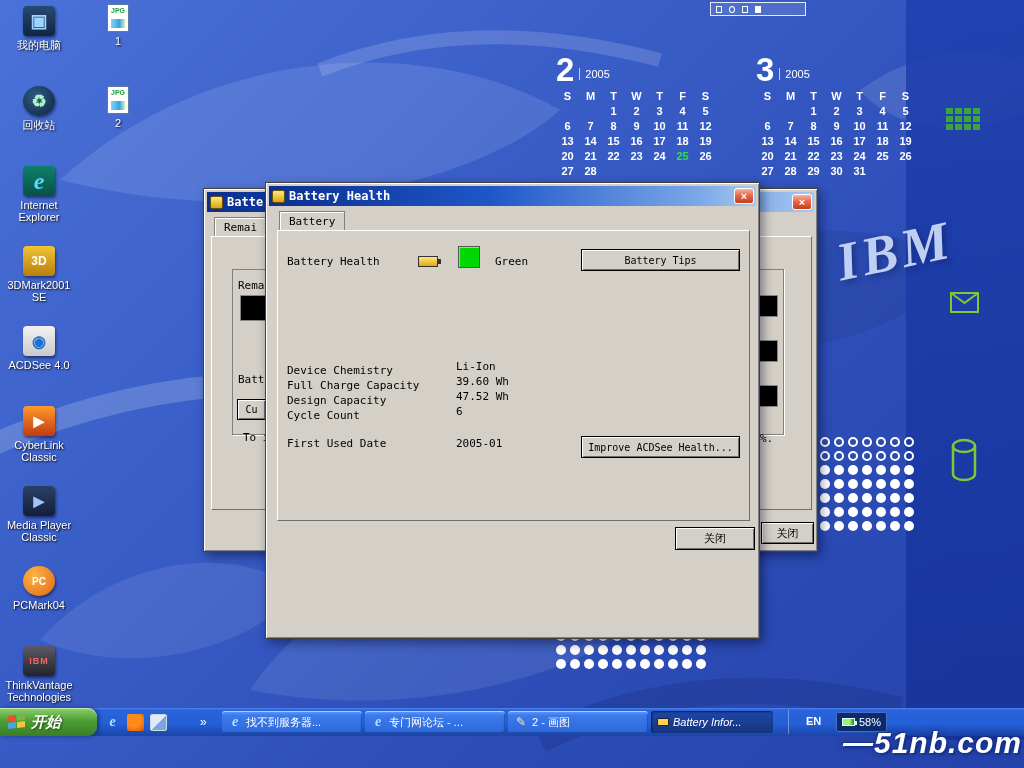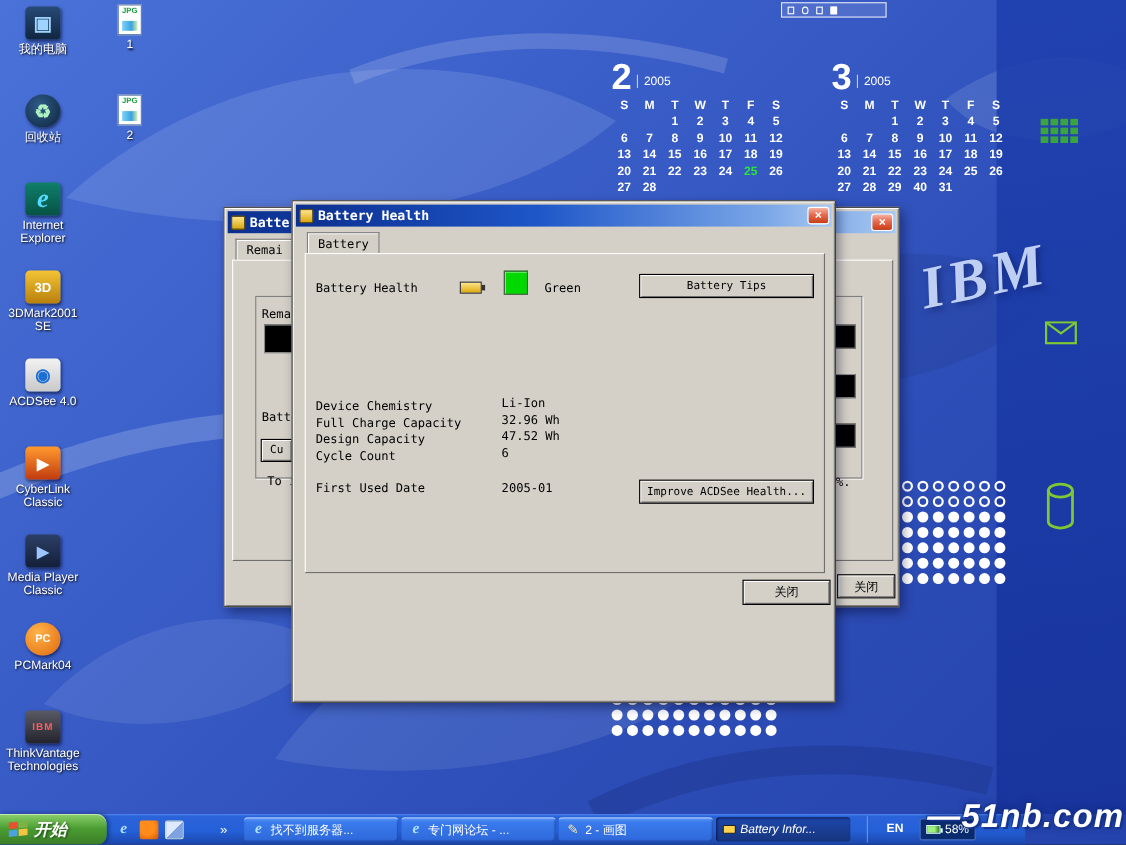--- a/index.html
+++ b/index.html
@@ -101,21 +101,21 @@
     background:linear-gradient(#ffe58a,#e0a90c);border:1px solid #333}
   .batt-glyph::after{content:"";position:absolute;right:-4px;top:2px;width:3px;height:5px;background:#333}
   .status-square{position:absolute;left:192px;top:63px;width:22px;height:22px;
     background:#00d800;border:1px solid #555;box-shadow:inset 1px 1px 0 rgba(255,255,255,.5)}
   #bh-fields{position:absolute;left:21px;top:177px;width:455px;height:62px}
   .fieldrow{position:absolute;left:0;width:455px;height:15px}
   .flabel,.fvalue{font:11px "DejaVu Sans Mono",monospace;color:#000;white-space:nowrap}
   .fvalue{position:absolute;left:169px;top:0}
 
   
-  .taskbar{position:absolute;left:0;top:740px;width:932px;height:28px;z-index:50;
+  .taskbar{position:absolute;left:0;top:708px;width:1024px;height:28px;z-index:50;
     background:linear-gradient(180deg,#4f86ee 0,#2b63d9 2px,#2460d8 55%,#1b45a8 100%)}
   .start{position:absolute;left:0;top:0;width:97px;height:28px;border-radius:0 9px 9px 0;
     background:linear-gradient(180deg,#8bd06b,#4a9c33 48%,#3b7d27);
     display:flex;align-items:center;gap:6px;padding:0 14px 0 8px;cursor:pointer;
     box-shadow:inset 0 1px 0 rgba(255,255,255,.5),2px 0 4px rgba(0,0,30,.4)}
   .start-label{color:#fff;font-size:15px;font-weight:bold;font-style:italic;
     text-shadow:1px 1px 2px #1d4d12}
   .flag{width:17px;height:14px;display:grid;grid-template-columns:8px 8px;
     grid-template-rows:6px 6px;gap:1px;transform:skewY(-6deg)}
   .flag i{display:block}
@@ -259,21 +259,21 @@
         <span class="cal-cell">20</span>
         <span class="cal-cell">21</span>
         <span class="cal-cell">22</span>
         <span class="cal-cell">23</span>
         <span class="cal-cell">24</span>
         <span class="cal-cell">25</span>
         <span class="cal-cell">26</span>
         <span class="cal-cell">27</span>
         <span class="cal-cell">28</span>
         <span class="cal-cell">29</span>
-        <span class="cal-cell">40</span>
+        <span class="cal-cell">30</span>
         <span class="cal-cell">31</span>
         <span class="cal-cell"></span>
         <span class="cal-cell"></span>
       </div>
     </div>
 
   <div class="ibm">IBM</div>
   <div class="drive">d:\</div>
   <div id="dots-a" class="dots" style="grid-template-columns: repeat(7, 10px);">
       <span class="dot hollow"></span>
@@ -531,21 +531,21 @@
 
     <div class="mlabel" style="left:21px;top:72px">Battery Health</div>
     <div class="batt-glyph"></div>
     <div class="status-square"></div>
     <div class="mlabel" style="left:229px;top:72px">Green</div>
     <div class="xbtn" style="left:315px;top:66px;width:159px;height:22px">Battery Tips</div>
 
 
     <div id="bh-fields">
         <div class="fieldrow" style="top: 0px;"><span class="flabel">Device Chemistry</span><span class="fvalue">Li-Ion</span></div>
-        <div class="fieldrow" style="top: 15px;"><span class="flabel">Full Charge Capacity</span><span class="fvalue">32.96 Wh</span></div>
+        <div class="fieldrow" style="top: 15px;"><span class="flabel">Full Charge Capacity</span><span class="fvalue">39.60 Wh</span></div>
         <div class="fieldrow" style="top: 30px;"><span class="flabel">Design Capacity</span><span class="fvalue">47.52 Wh</span></div>
         <div class="fieldrow" style="top: 45px;"><span class="flabel">Cycle Count</span><span class="fvalue">6</span></div>
       </div>
 
     <div class="mlabel" style="left:21px;top:254px">First Used Date</div>
     <div class="mlabel" style="left:190px;top:254px">2005-01</div>
     <div class="xbtn" style="left:315px;top:253px;width:159px;height:22px">Improve ACDSee Health...</div>
 
     <div class="xbtn" style="left:409px;top:344px;width:80px;height:23px;font-size:11px">关闭</div>
   </div>

